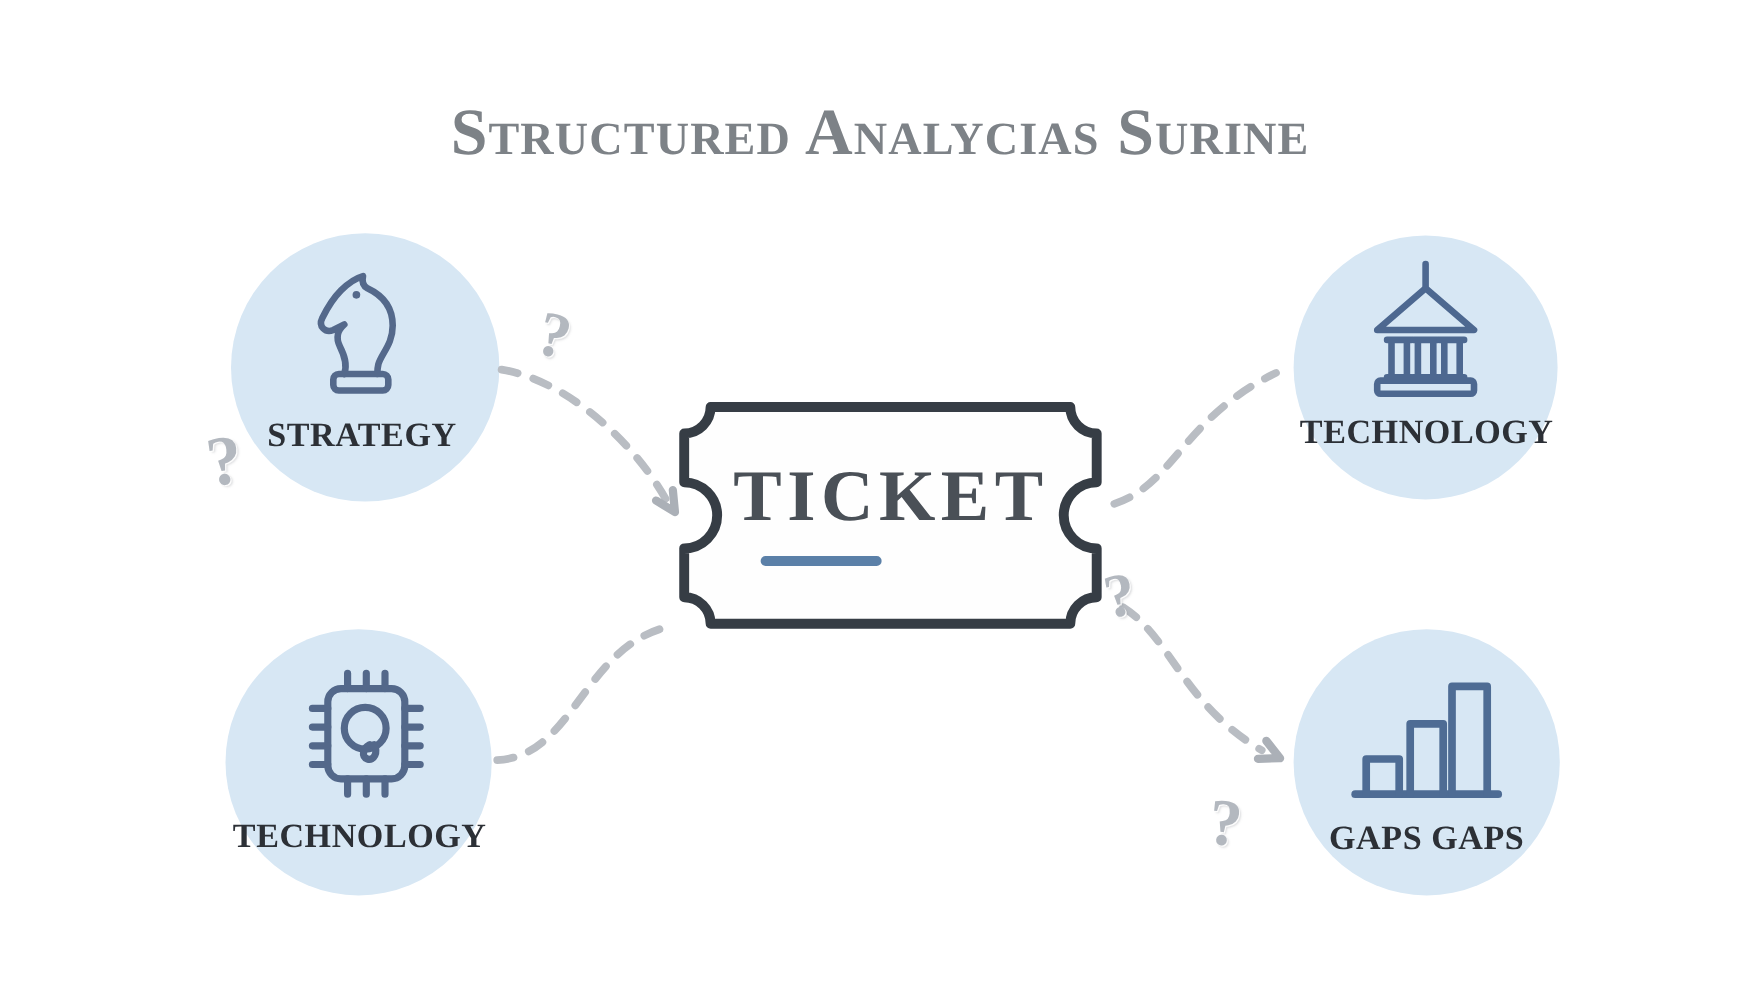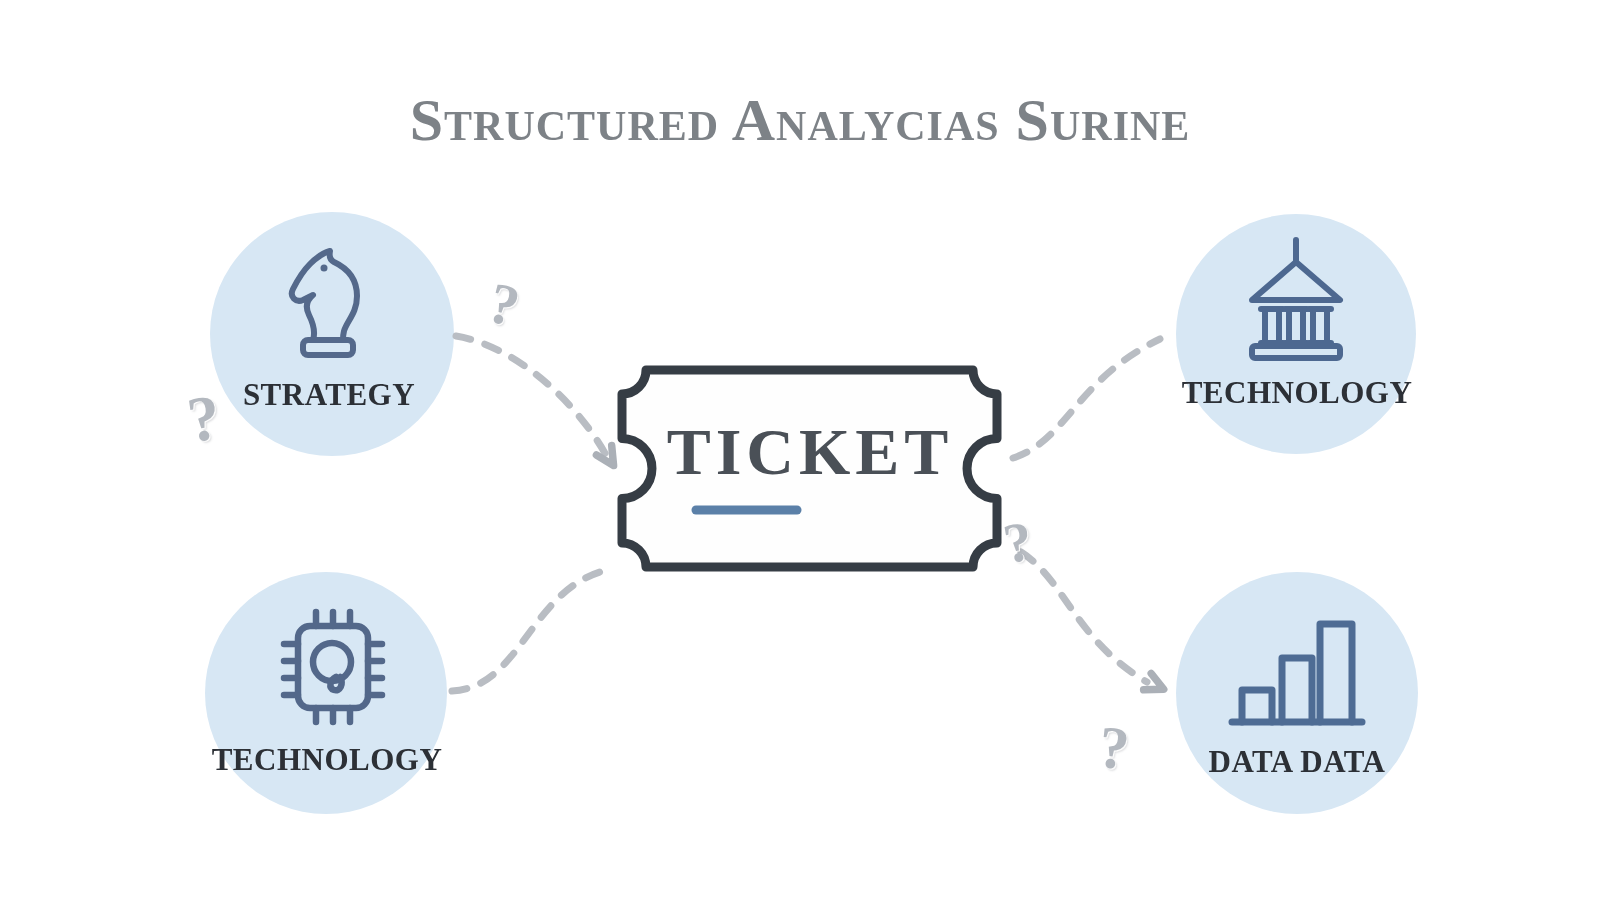--- a/index.html
+++ b/index.html
@@ -97,20 +97,20 @@
       <path d="M4 108 H134"></path>
       <path d="M14 108 V76 H44 V108"></path>
       <path d="M54 108 V44 H84 V108"></path>
       <path d="M92 108 V10 H124 V108"></path>
     </g>
   </svg>
 
   <div class="node-label" style="left:329px;top:395px;">STRATEGY</div>
   <div class="node-label" style="left:1297px;top:393px;">TECHNOLOGY</div>
   <div class="node-label" style="left:327px;top:760px;">TECHNOLOGY</div>
-  <div class="node-label" style="left:1297px;top:762px;">DATA DATA</div>
+  <div class="node-label" style="left:1297px;top:762px;">GAPS GAPS</div>
 
   <div class="qmark" style="left:204px;top:419px;font-size:64px;transform:translate(-50%,-50%) rotate(-8deg);">?</div>
   <div class="qmark" style="left:504px;top:305px;font-size:58px;transform:translate(-50%,-50%) rotate(14deg);">?</div>
   <div class="qmark" style="left:1018px;top:542px;font-size:56px;transform:translate(-50%,-50%) rotate(-10deg);">?</div>
   <div class="qmark" style="left:1114px;top:748px;font-size:60px;transform:translate(-50%,-50%) rotate(6deg);">?</div>
 
 </div>
 
 </body></html>

